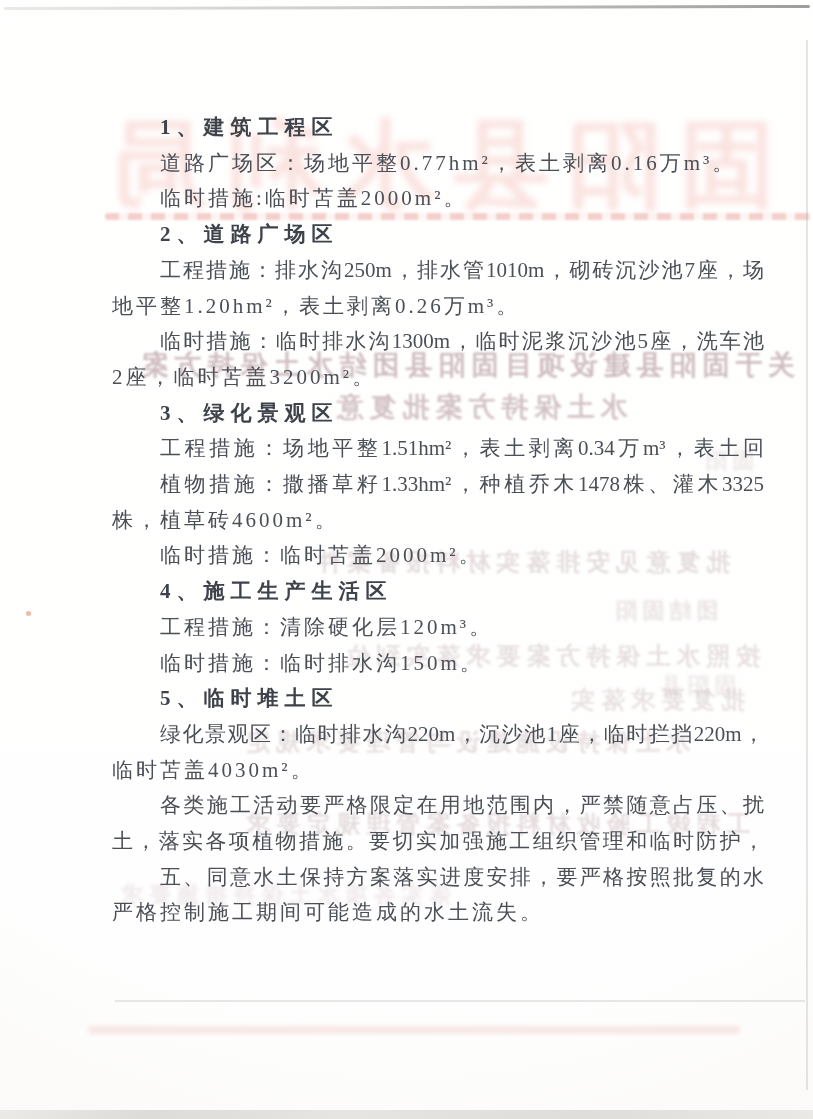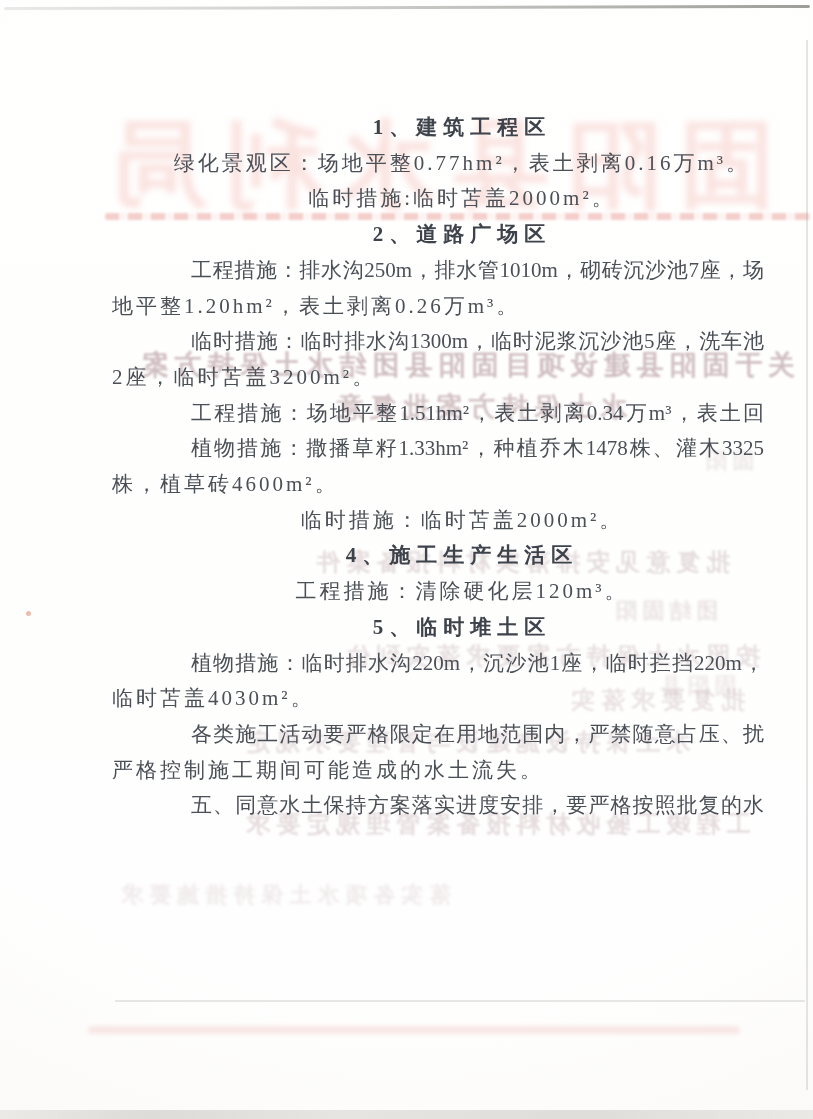--- a/index.html
+++ b/index.html
@@ -68,22 +68,22 @@
   
   .doc-text {
     position: absolute; left: 112px; top: 110px; width: 652px;
     font-size: 21px;
     line-height: 35.7px;
     color: #4b4f56;
     letter-spacing: 3px;
   }
   .line { min-height: 35.7px; }
   .line.heading { font-weight: 700; color: #3e424a; letter-spacing: 6px; }
-  .line.indent { padding-left: 48px; text-align: center; }
-  .line.justify { letter-spacing: normal; text-align: justify; text-align-last: justify; margin-left: 31px; }
+  .line.indent { padding-left: 48px; }
+  .line.justify { letter-spacing: normal; text-align: justify; text-align-last: justify; }
 </style>
 </head>
 <body>
 
 <div class="page">
 
   <div class="scan-top-line"></div>
 
   <div class="bleed-layer">
 
@@ -103,37 +103,40 @@
     </div>
 
   <div class="pink-band-upper"></div>
   <div class="pink-band-lower"></div>
   <div class="fold-line"></div>
   <div class="orange-speck"></div>
 
   <div class="doc-text">
 
   <div class="line heading indent">1、建筑工程区</div>
-      <div class="line body indent">绿化景观区：场地平整0.77hm²，表土剥离0.16万m³。</div>
+      <div class="line body indent">道路广场区：场地平整0.77hm²，表土剥离0.16万m³。</div>
       <div class="line body indent">临时措施:临时苫盖2000m²。</div>
       <div class="line heading indent">2、道路广场区</div>
       <div class="line body indent justify">工程措施：排水沟250m，排水管1010m，砌砖沉沙池7座，场</div>
       <div class="line body">地平整1.20hm²，表土剥离0.26万m³。</div>
       <div class="line body indent justify">临时措施：临时排水沟1300m，临时泥浆沉沙池5座，洗车池</div>
       <div class="line body">2座，临时苫盖3200m²。</div>
+      <div class="line heading indent">3、绿化景观区</div>
       <div class="line body indent justify">工程措施：场地平整1.51hm²，表土剥离0.34万m³，表土回</div>
       <div class="line body indent justify">植物措施：撒播草籽1.33hm²，种植乔木1478株、灌木3325</div>
       <div class="line body">株，植草砖4600m²。</div>
       <div class="line body indent">临时措施：临时苫盖2000m²。</div>
       <div class="line heading indent">4、施工生产生活区</div>
       <div class="line body indent">工程措施：清除硬化层120m³。</div>
+      <div class="line body indent">临时措施：临时排水沟150m。</div>
       <div class="line heading indent">5、临时堆土区</div>
-      <div class="line body indent justify">植物措施：临时排水沟220m，沉沙池1座，临时拦挡220m，</div>
+      <div class="line body indent justify">绿化景观区：临时排水沟220m，沉沙池1座，临时拦挡220m，</div>
       <div class="line body">临时苫盖4030m²。</div>
       <div class="line body indent justify">各类施工活动要严格限定在用地范围内，严禁随意占压、扰</div>
+      <div class="line body justify">土，落实各项植物措施。要切实加强施工组织管理和临时防护，</div>
+      <div class="line body indent justify">五、同意水土保持方案落实进度安排，要严格按照批复的水</div>
       <div class="line body">严格控制施工期间可能造成的水土流失。</div>
-      <div class="line body indent justify">五、同意水土保持方案落实进度安排，要严格按照批复的水</div>
     </div>
 
   <div class="scan-right-line"></div>
   <div class="scan-bottom-band"></div>
 
 </div>
 
 </body></html>

